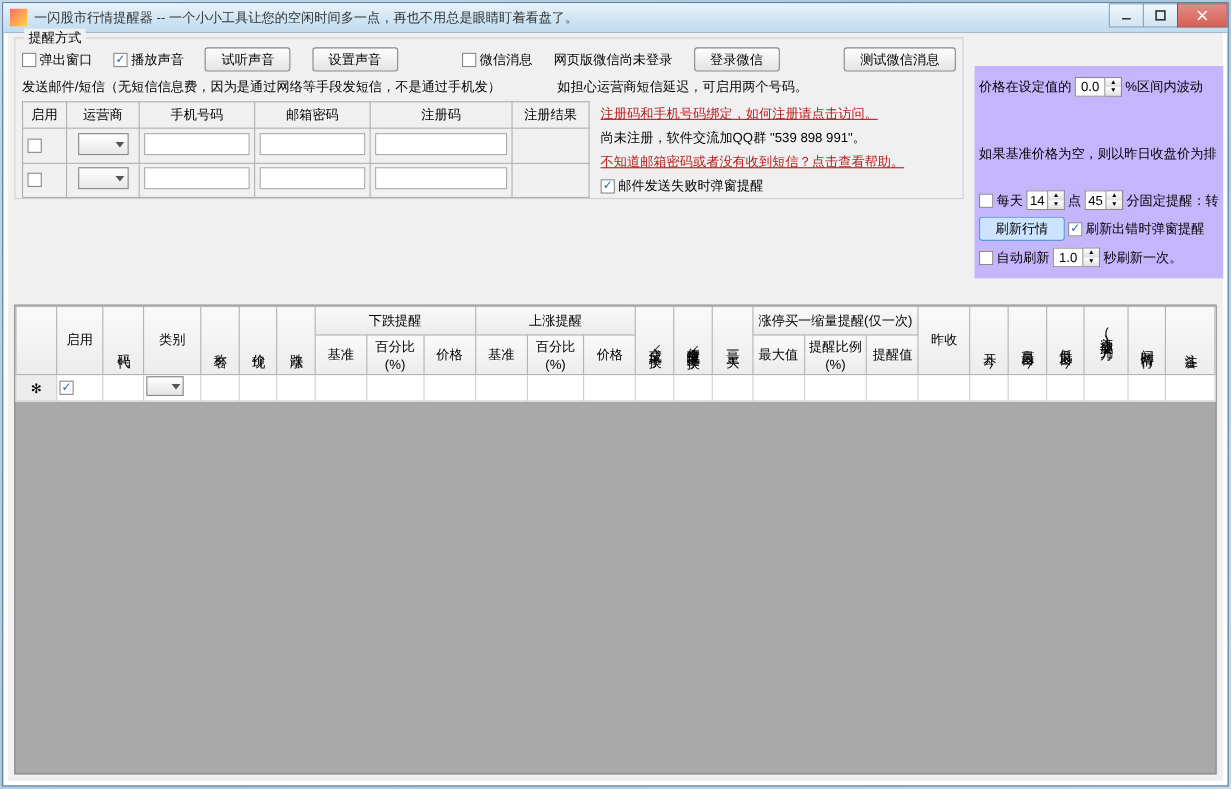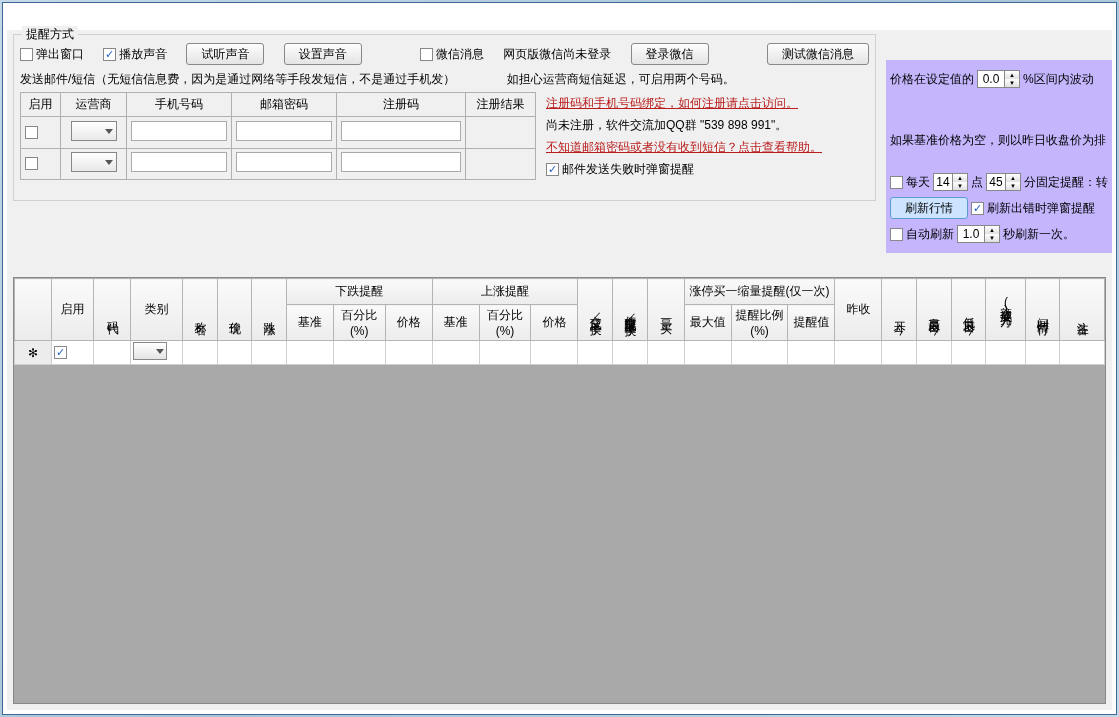--- a/index.html
+++ b/index.html
@@ -10,21 +10,21 @@
 .titlebar .app-icon { width: 16px; height: 16px; background: linear-gradient(135deg, #ff6b6b, #ffd93d); margin-right: 6px; }
 .titlebar .title-text { color: #333; flex: 1; }
 .win-controls { display: flex; height: 100%; }
 .win-btn { width: 32px; height: 22px; display: flex; align-items: center; justify-content: center; border: 1px solid #8aa8c0; background: linear-gradient(to bottom, #f0f7fc, #d0e4f2); margin-left: -1px; }
 .win-btn.close { width: 46px; background: linear-gradient(to bottom, #e28b84, #d66058); border-color: #a04038; }
 .win-btn svg { width: 10px; height: 10px; }
 .win-btn.close svg { stroke: #fff; }
 
 .client { position: absolute; top: 27px; left: 4px; right: 4px; bottom: 4px; background: #f0f0f0; }
 
-.fieldset { border: 1px solid #d0d0d0; margin: 4px 6px 2px 6px; padding: 4px 6px 20px 6px; position: relative; }
+.fieldset { border: 1px solid #d0d0d0; margin: 4px 6px 2px 6px; padding: 4px 6px 0 6px; position: relative; }
 .fieldset .legend { position: absolute; top: -9px; left: 8px; background: #f0f0f0; padding: 0 4px; }
 
 .row1 { display: flex; align-items: center; gap: 8px; padding: 4px 0; justify-content: space-between; }
 .checkbox-wrap { display: flex; align-items: center; gap: 3px; }
 .checkbox { width: 13px; height: 13px; border: 1px solid #888; background: #fff; display: flex; align-items: center; justify-content: center; }
 .checkbox.checked::after { content: "✓"; color: #2060c0; font-size: 11px; line-height: 1; }
 .btn { padding: 2px 14px; height: 22px; border: 1px solid #888; background: linear-gradient(to bottom, #fdfdfd, #e4e4e4); border-radius: 3px; cursor: pointer; }
 .btn.highlight { background: #cce4ff; border-color: #5a9bd4; }
 
 .row2 { padding: 2px 0; }
@@ -64,20 +64,42 @@
 .combo-cell::after { content:""; position:absolute; right:2px; top:6px; border-left:4px solid transparent; border-right:4px solid transparent; border-top:5px solid #555; }
 
 .left-main { position: absolute; top: 0; left: 0; right: 230px; }
 .right-fixed { position: absolute; top: 30px; right: 0; width: 226px; background: #c4b5fd; padding: 4px; }
 .right-fixed .rp-row2 { display: flex; align-items: center; gap: 3px; margin: 6px 0; white-space: nowrap; overflow: hidden; }
 </style>
 </head>
 <body>
 
 <div class="window">
+  <div class="titlebar">
+    <div class="app-icon"></div>
+    <div class="title-text">一闪股市行情提醒器 -- 一个小小工具让您的空闲时间多一点，再也不用总是眼睛盯着看盘了。</div>
+    <div class="win-controls">
+      <div class="win-btn">
+          <svg viewBox="0 0 10 10">
+            <line x1="1" y1="8" x2="9" y2="8" stroke="#333" stroke-width="1.5"></line>
+          </svg>
+        </div>
+      <div class="win-btn">
+          <svg viewBox="0 0 10 10">
+            <rect x="1" y="1" width="8" height="8" fill="none" stroke="#333" stroke-width="1.5"></rect>
+          </svg>
+        </div>
+      <div class="win-btn close">
+          <svg viewBox="0 0 10 10">
+            <line x1="1" y1="1" x2="9" y2="9" stroke-width="1.5"></line>
+            <line x1="9" y1="1" x2="1" y2="9" stroke-width="1.5"></line>
+          </svg>
+        </div>
+    </div>
+  </div>
 
   <div class="client">
 
     <div class="left-main">
       <div class="fieldset">
         <div class="legend">提醒方式</div>
 
         <div class="row1">
           <label class="checkbox-wrap">
               <span class="checkbox"></span>

